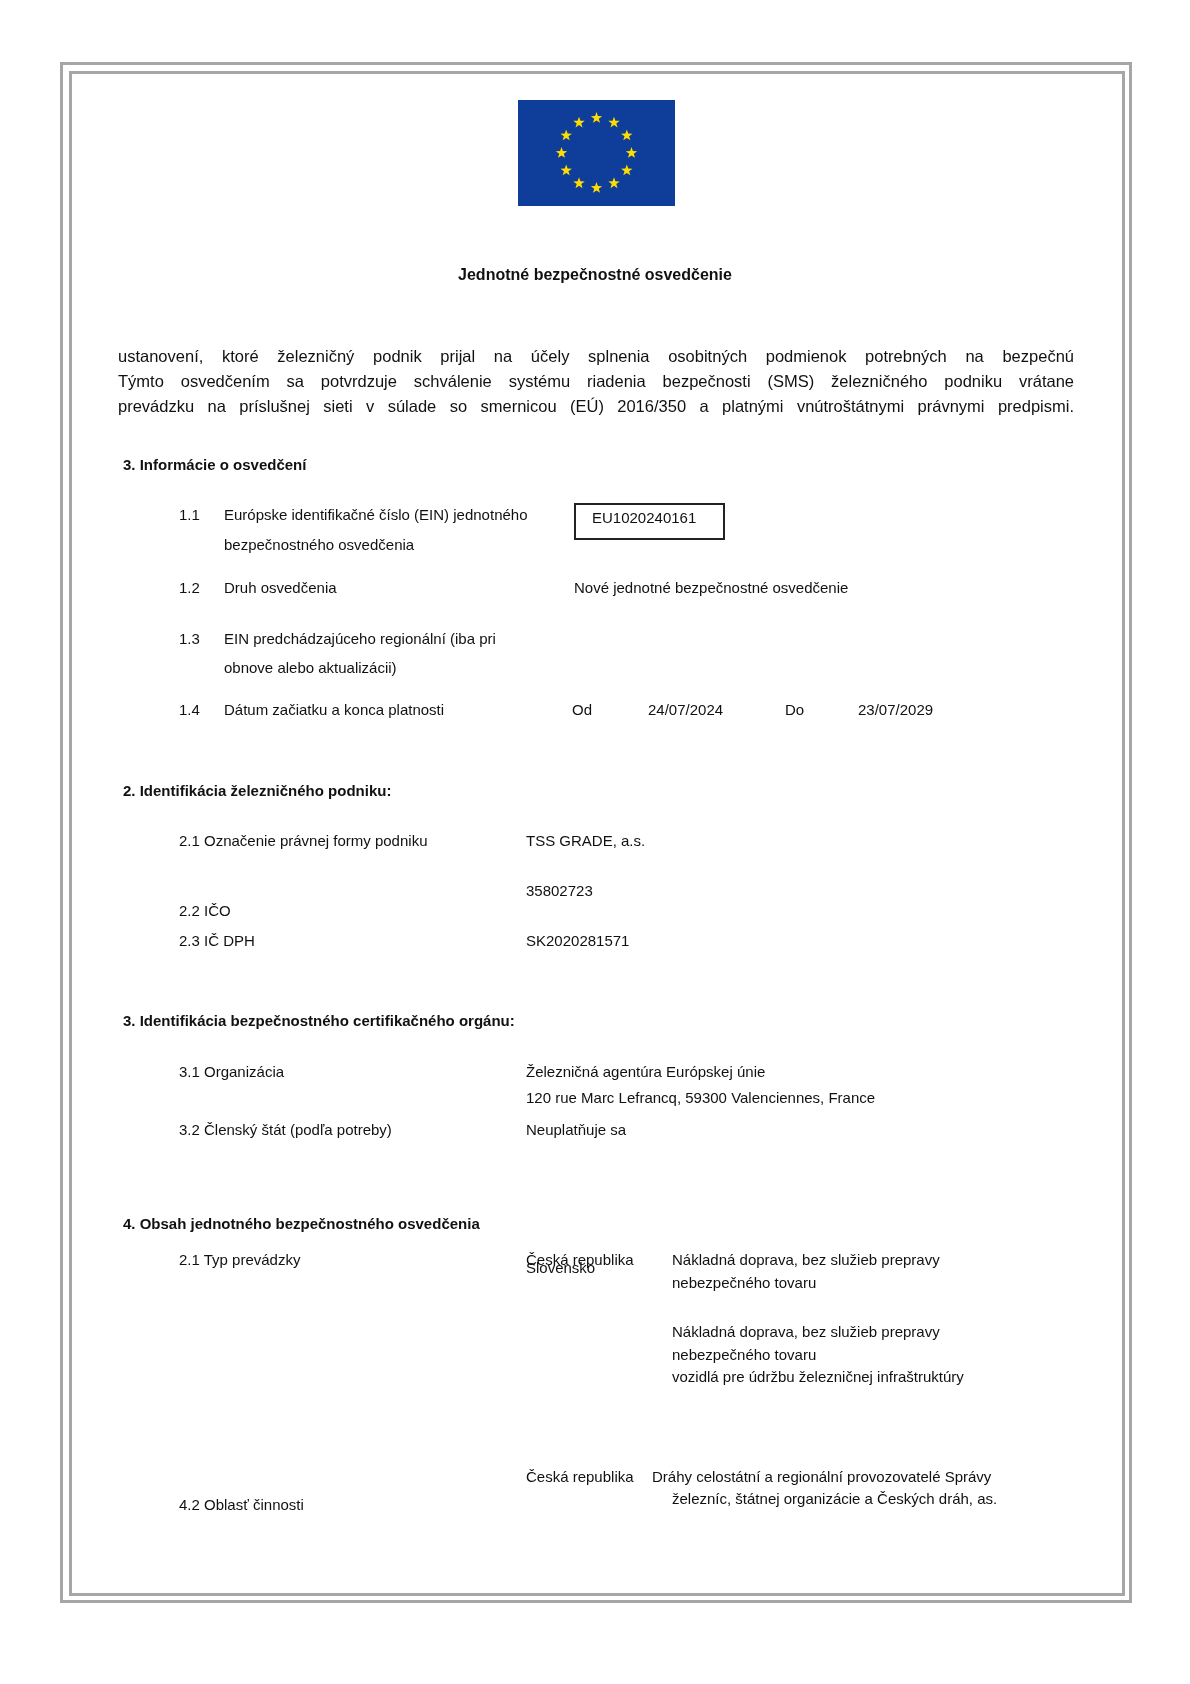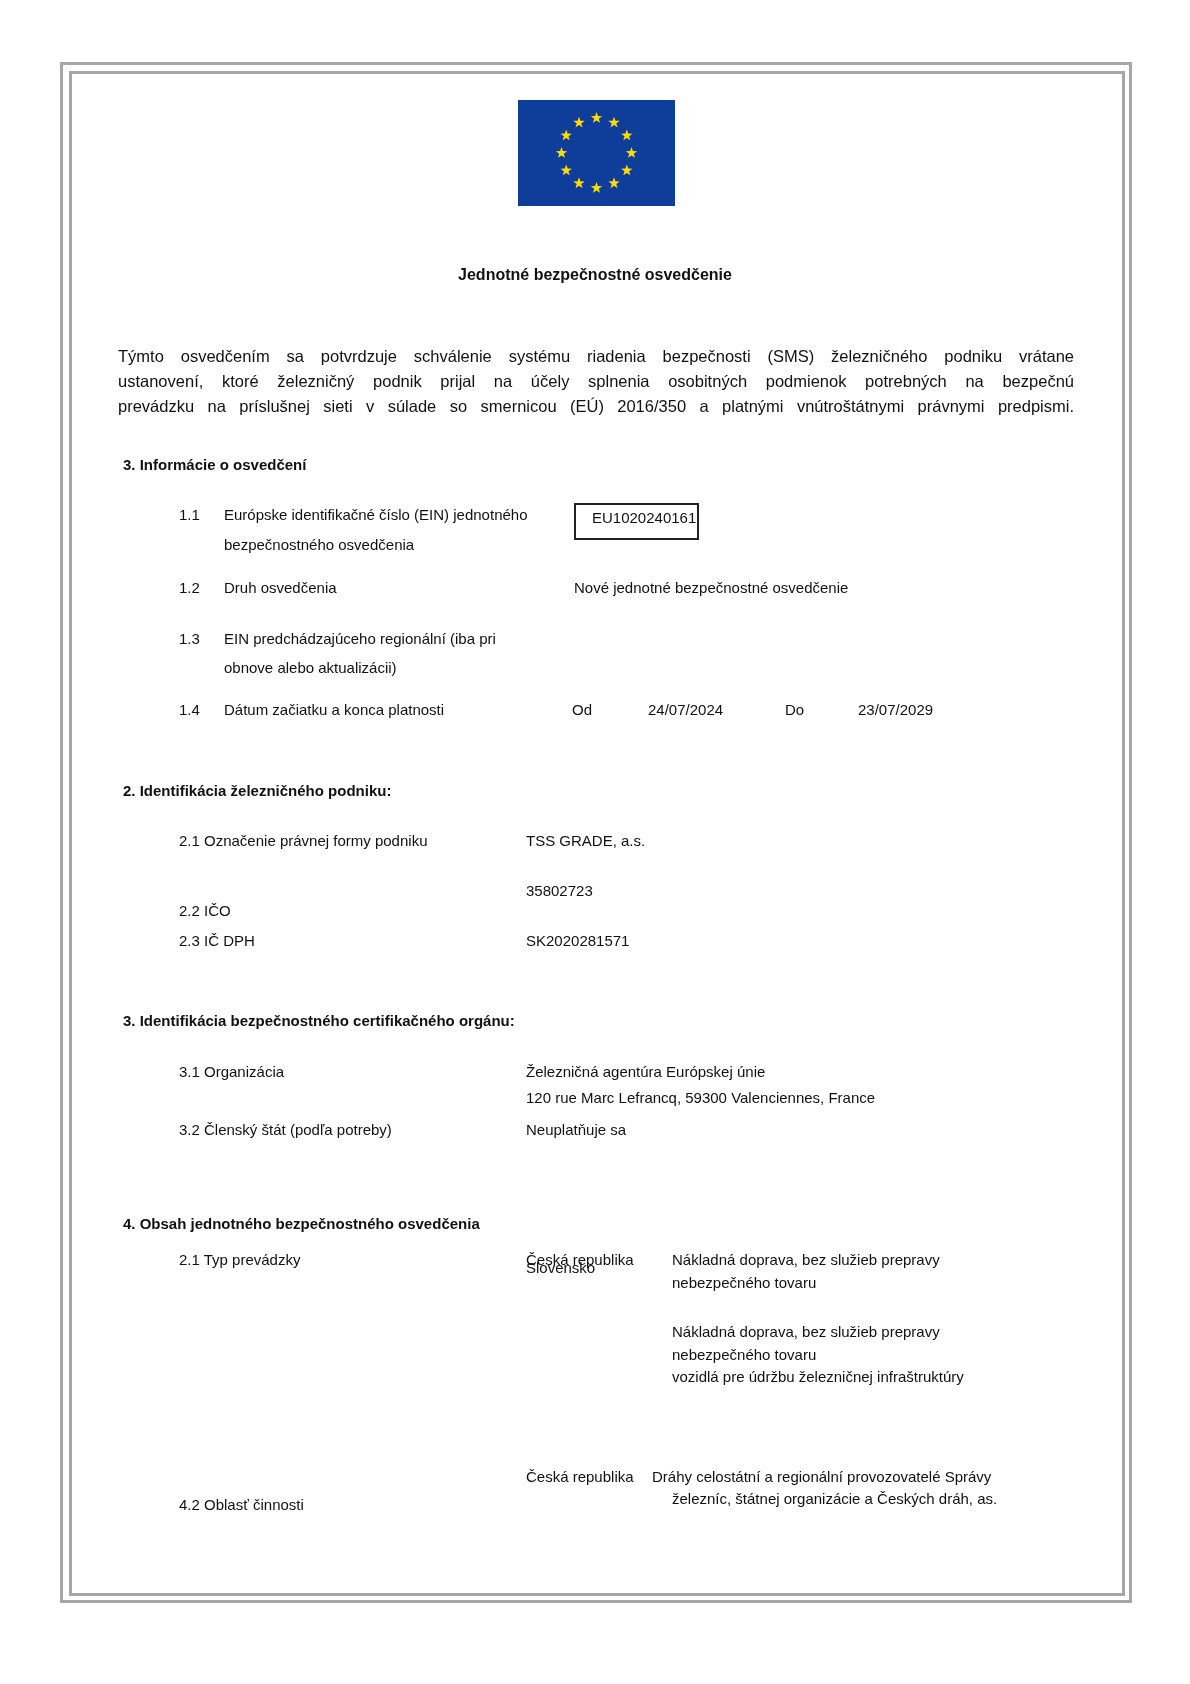--- a/index.html
+++ b/index.html
@@ -10,21 +10,21 @@
                   border:3px solid #a6a6a6; box-sizing:border-box; }
   .border-inner { position:absolute; left:69px; top:71px; width:1056px; height:1525px;
                   border:3px solid #a6a6a6; box-sizing:border-box; }
   .flag { position:absolute; left:518px; top:100px; width:157px; height:106px; background:#0e3d9a; }
   .flag svg { width:100%; height:100%; display:block; }
   .title { left:0; width:1190px; top:266px; text-align:center; font-weight:bold; font-size:16px; }
   .para { position:absolute; left:118px; width:956px; top:344px; font-size:16.5px; line-height:25px;
           text-align:justify; text-align-last:left; white-space:normal; }
   .sec { font-weight:bold; font-size:15px; left:123px; }
   .txt { font-size:15px; }
-  .ein-box { position:absolute; left:574px; top:503px; width:125px; height:37px;
+  .ein-box { position:absolute; left:574px; top:503px; width:151px; height:37px;
              border:2px solid #222; box-sizing:border-box; font-size:15px;
              padding-left:16px; line-height:26px; }
 </style>
 </head>
 <body>
 
 <div class="border-outer"></div>
 <div class="border-inner"></div>
 
 <div class="flag">
@@ -41,22 +41,22 @@
       <path d="M48.19,64.50L49.60,68.56L53.90,68.65L50.47,71.24L51.72,75.35L48.19,72.90L44.66,75.35L45.91,71.24L42.48,68.65L46.78,68.56Z" fill="#ffdd00"></path>
       <path d="M43.50,47.00L44.91,51.06L49.21,51.15L45.78,53.74L47.03,57.85L43.50,55.40L39.97,57.85L41.22,53.74L37.79,51.15L42.09,51.06Z" fill="#ffdd00"></path>
       <path d="M48.19,29.50L49.60,33.56L53.90,33.65L50.47,36.24L51.72,40.35L48.19,37.90L44.66,40.35L45.91,36.24L42.48,33.65L46.78,33.56Z" fill="#ffdd00"></path>
       <path d="M61.00,16.69L62.41,20.75L66.71,20.84L63.28,23.43L64.53,27.54L61.00,25.09L57.47,27.54L58.72,23.43L55.29,20.84L59.59,20.75Z" fill="#ffdd00"></path>
     </svg>
 </div>
 
 <div class="abs title">Jednotné bezpečnostné osvedčenie</div>
 
 <div class="para">
+  <div style="text-align:justify;text-align-last:justify;">ustanovení, ktoré železničný podnik prijal na účely splnenia osobitných podmienok potrebných na bezpečnú</div>
   <div style="text-align:justify;text-align-last:justify;">Týmto osvedčením sa potvrdzuje schválenie systému riadenia bezpečnosti (SMS) železničného podniku vrátane</div>
-  <div style="text-align:justify;text-align-last:justify;">ustanovení, ktoré železničný podnik prijal na účely splnenia osobitných podmienok potrebných na bezpečnú</div>
   <div style="text-align:justify;text-align-last:justify;">prevádzku na príslušnej sieti v súlade so smernicou (EÚ) 2016/350 a platnými vnútroštátnymi právnymi predpismi.</div>
 </div>
 
 <div class="abs sec" style="top:456px;">3. Informácie o osvedčení</div>
 
 <div class="abs txt" style="left:179px;top:506px;">1.1</div>
 <div class="abs txt" style="left:224px;top:506px;">Európske identifikačné číslo (EIN) jednotného</div>
 <div class="abs txt" style="left:224px;top:536px;">bezpečnostného osvedčenia</div>
 <div class="ein-box">EU1020240161</div>
 

